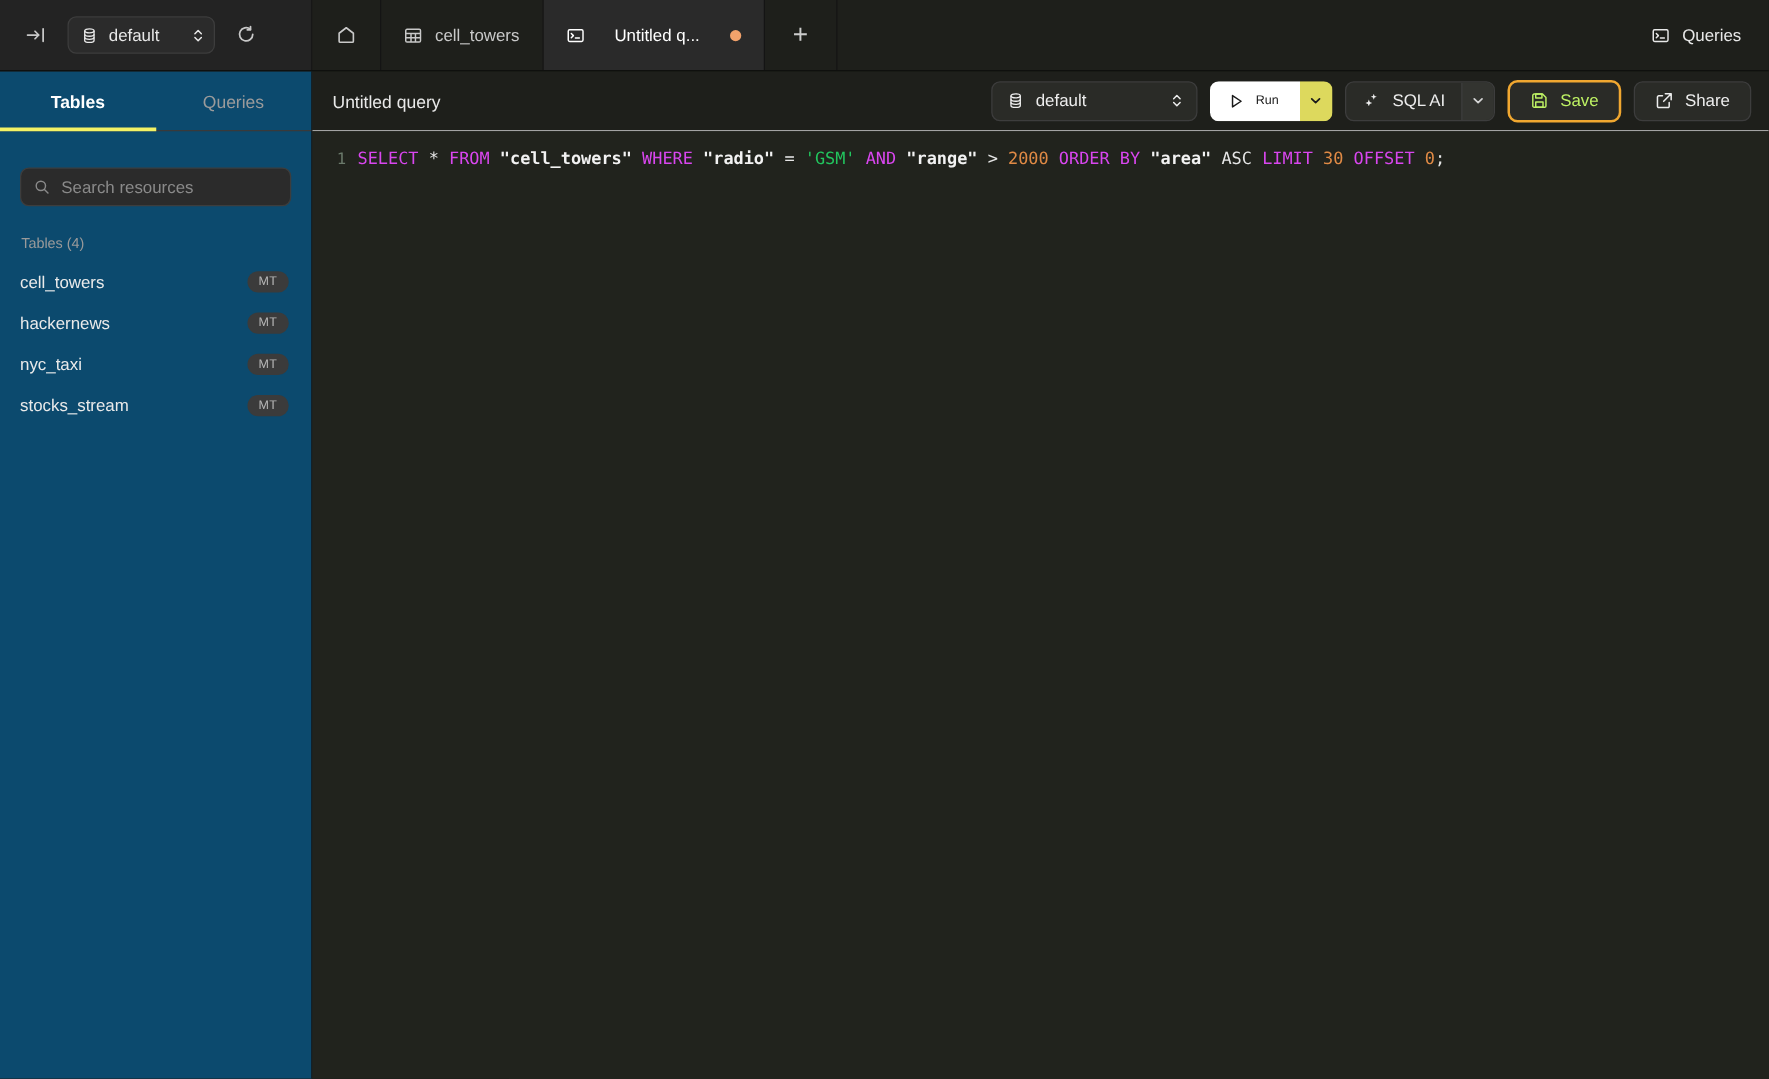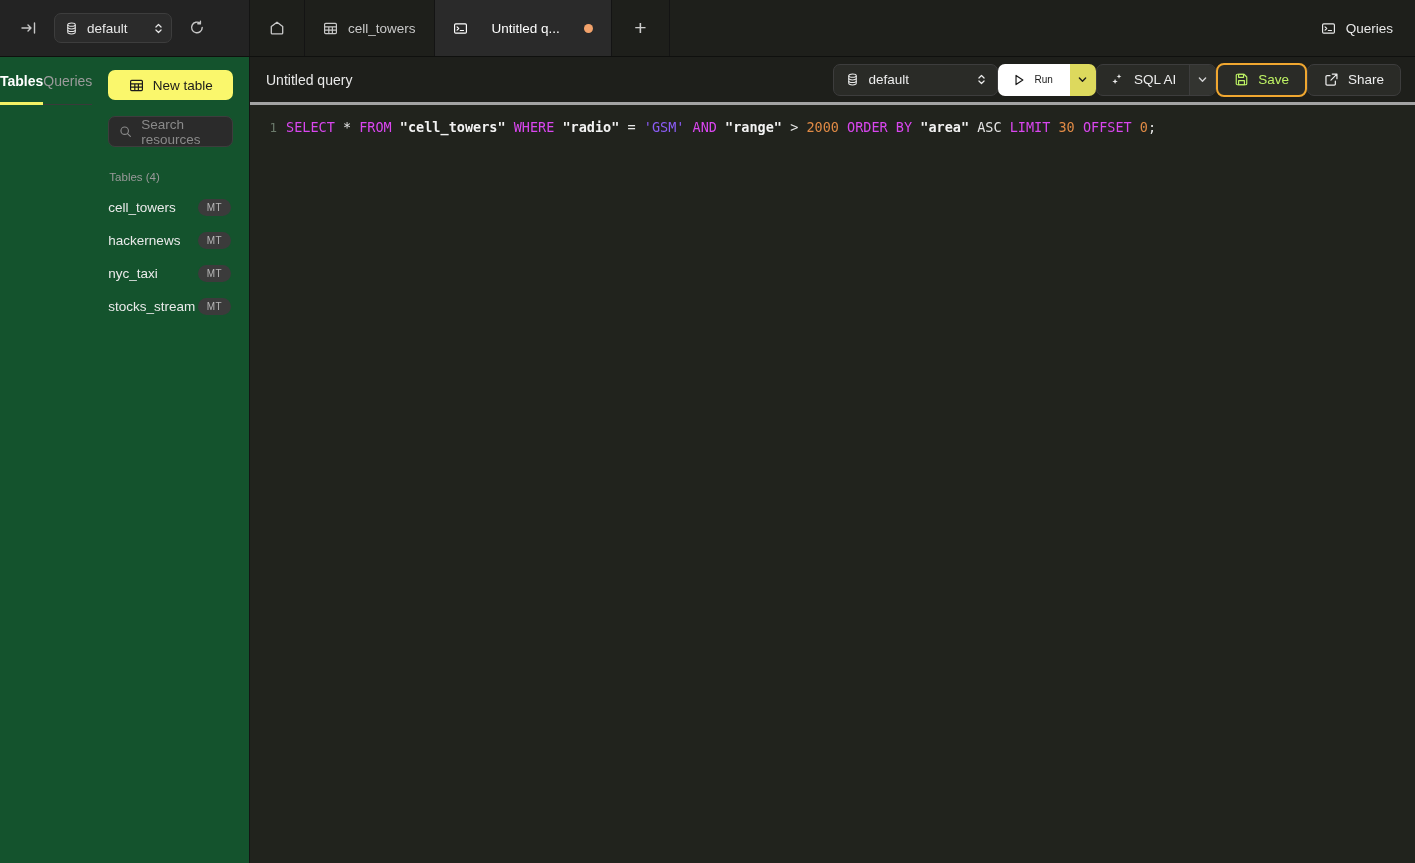--- a/index.html
+++ b/index.html
@@ -80,23 +80,23 @@
     color:#e8e8e8; font-size:13.5px;
     white-space:nowrap;
   }
 
   
   .body { display:flex; height:806px; width:1415px; }
 
   
   .sidebar {
     width:250px; height:100%;
-    background:#14532d;
+    background:#0c4a6e;
     border-right:1px solid #141414;
-    display:flex; flex-direction:row;
+    display:flex; flex-direction:column;
     flex:0 0 250px;
   }
   .side-tabs {
     display:flex; height:48px;
     border-bottom:1px solid #3a3a3a;
     position:relative;
   }
   .side-tab {
     flex:1;
     display:flex; align-items:center; justify-content:center;
@@ -144,23 +144,24 @@
     background:#3b3b3b; color:#b6b6b6;
     font-size:10px; letter-spacing:.4px;
     padding:3px 9px; border-radius:9px;
   }
 
   
   .main { flex:1; display:flex; flex-direction:column; min-width:0; background:#21231d; }
   .qtoolbar {
     height:48px; flex:0 0 48px;
     background:#1e1f1b;
-    border-bottom:3px solid #a3a3a3;
+    border-bottom:1px solid #a3a3a3;
     display:flex; align-items:center;
     padding:0 14px 0 16px;
+    gap:10px;
   }
   .qtitle { font-size:14px; color:#e9e9e9; flex:1; white-space:nowrap; }
 
   .tb-select {
     display:flex; align-items:center; gap:10px;
     height:32px; padding:0 10px 0 12px;
     border:1px solid #3d3d3d; border-radius:7px;
     background:#2a2b27; color:#ededed; font-size:13.5px;
     min-width:165px;
   }
@@ -216,21 +217,21 @@
   .code-line { display:flex; align-items:baseline; line-height:22px; white-space:pre; }
   .gutter {
     width:36px; flex:0 0 36px;
     text-align:right; padding-right:9px;
     color:#6b7a6b; font-size:12.5px;
   }
   .code { white-space:pre; }
 
   .k  { color:#d946ef; }        
   .id { color:#f2f2f2; font-weight:bold; }  
-  .st { color:#8b5cf6; }        
+  .st { color:#22c55e; }        
   .nu { color:#e08a45; }        
   .op { color:#e6e6e6; }        
 
   svg { display:block; }
 </style>
 </head>
 <body>
 
 <div class="topbar">
 
@@ -317,29 +318,20 @@
 
   <div class="sidebar">
 
     <div class="side-tabs">
       <div class="side-tab active">Tables</div>
       <div class="side-tab">Queries</div>
     </div>
 
     <div class="side-pad">
 
-      <div class="new-table-btn">
-        <span>
-          <svg width="15" height="15" viewBox="0 0 16 16" fill="none" stroke="currentColor" stroke-width="1.25">
-            <rect x="1.7" y="2.6" width="12.6" height="10.8" rx="1.1"></rect>
-            <path d="M1.7 6.2h12.6M1.7 9.8h12.6M6.2 6.2v7.2M10 6.2v7.2"></path>
-          </svg>
-        </span>
-        <span>New table</span>
-      </div>
 
       <div class="search-box">
         <span>
           <svg width="13" height="13" viewBox="0 0 16 16" fill="none" stroke="currentColor" stroke-width="1.4" stroke-linecap="round">
             <circle cx="7" cy="7" r="4.6"></circle>
               <path d="M10.5 10.5 14 14"></path>
           </svg>
         </span>
         <span>Search resources</span>
       </div>

